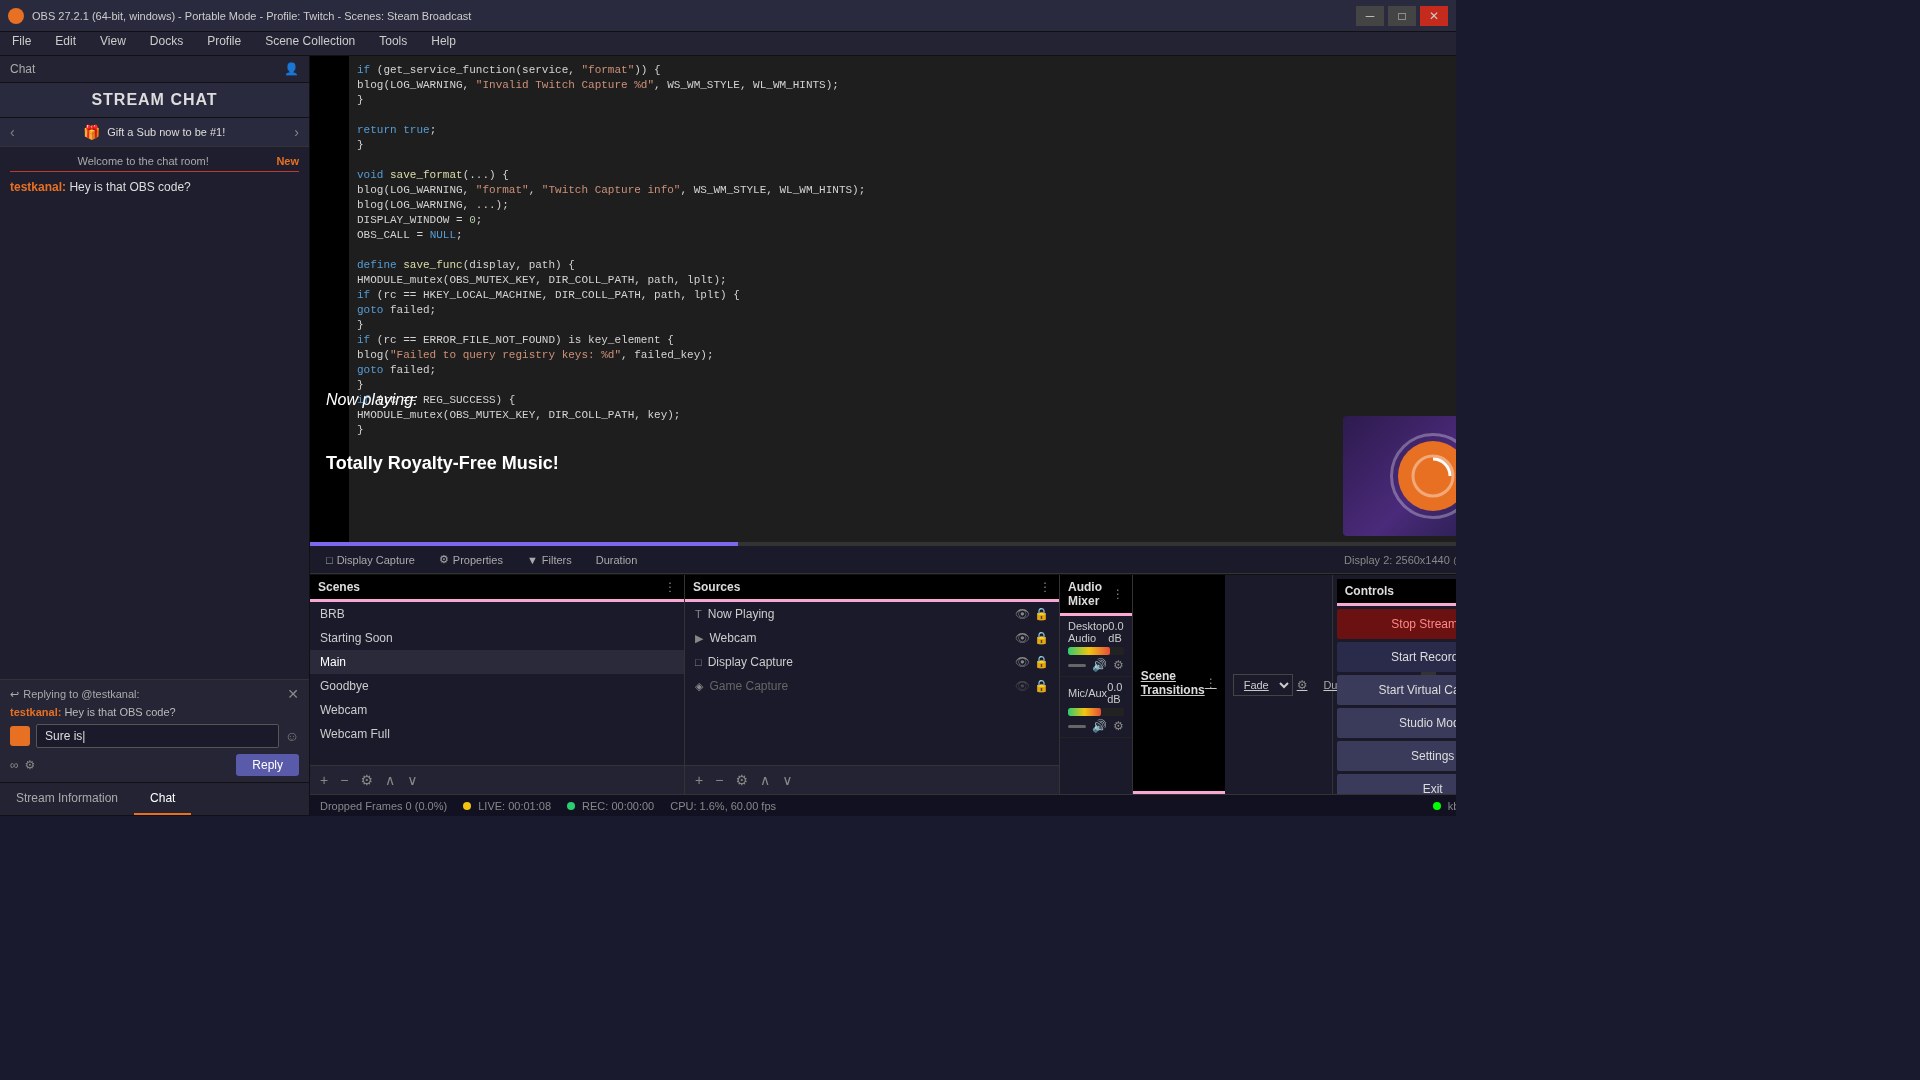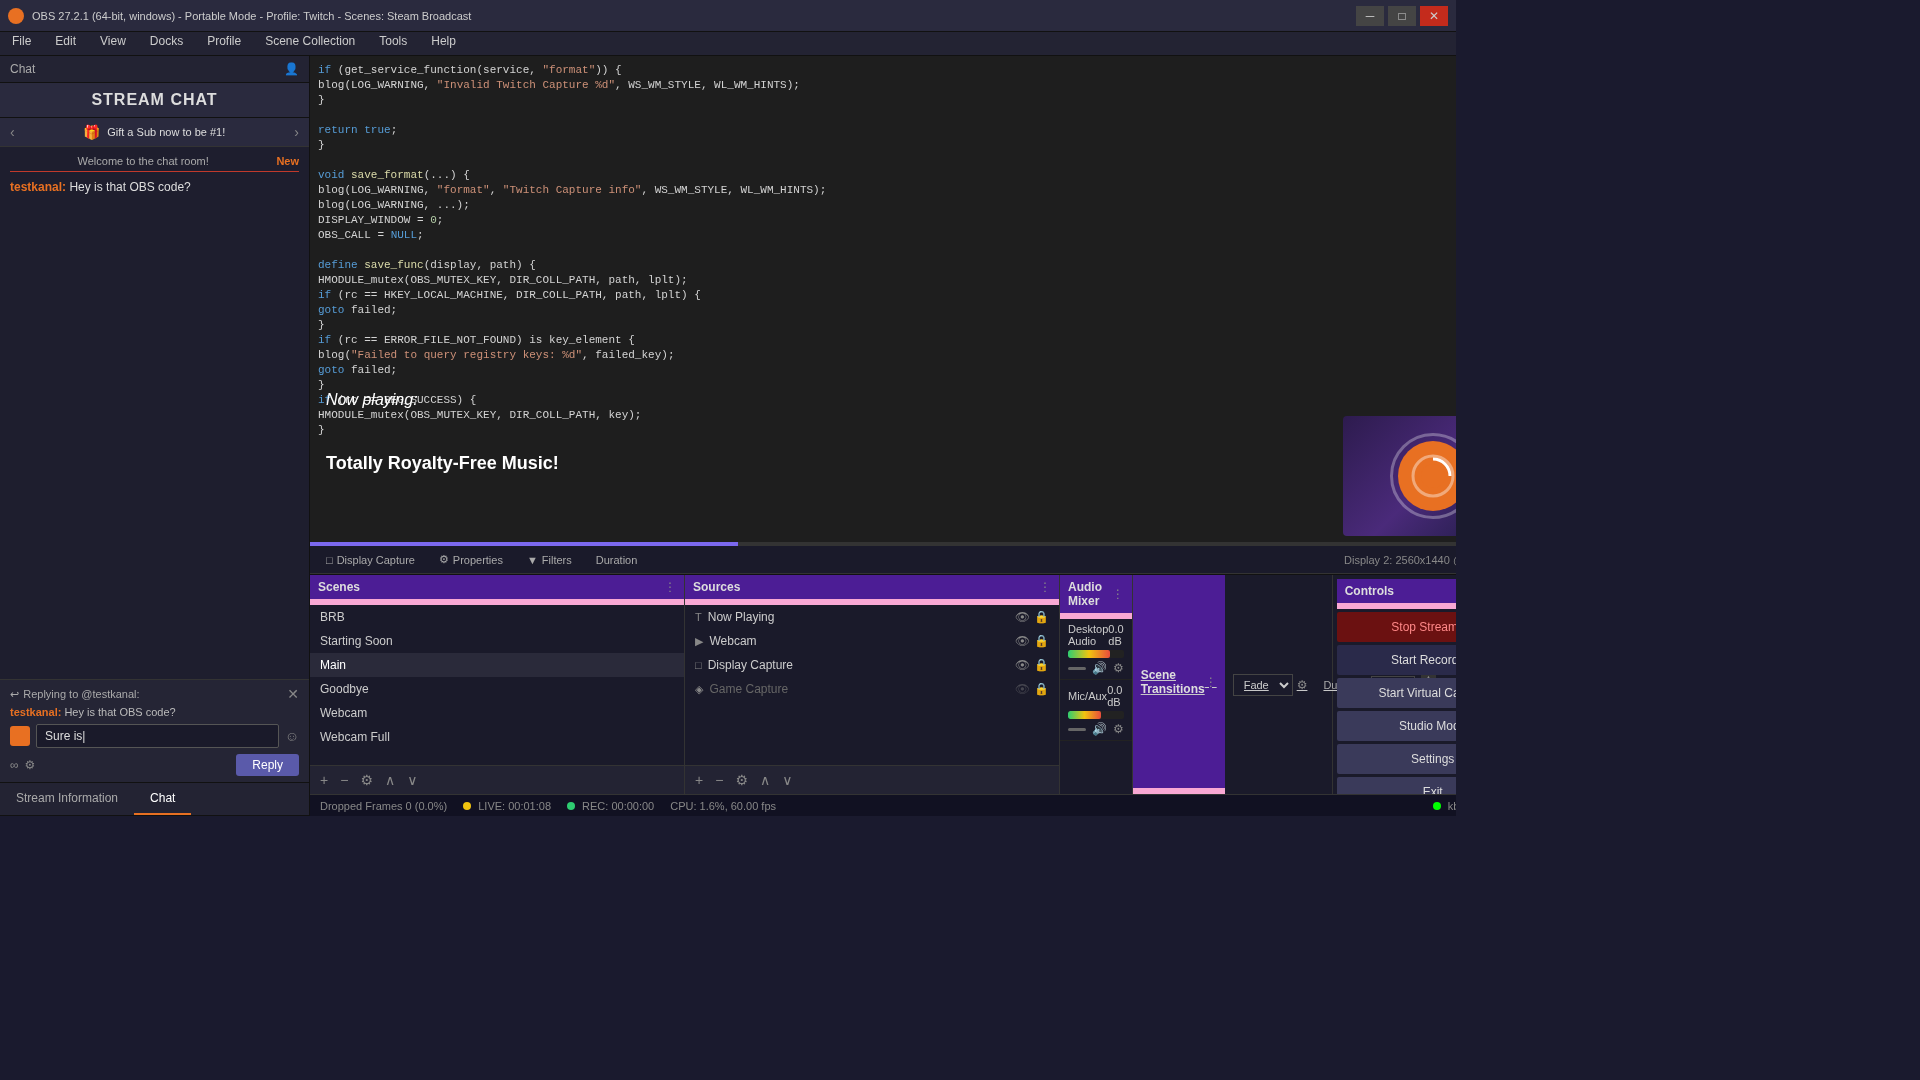--- a/index.html
+++ b/index.html
@@ -264,20 +264,21 @@
     .preview-area {
       flex: 1;
       position: relative;
       background: #000;
       overflow: hidden;
     }
     .code-editor-mock {
       width: 100%;
       height: 100%;
       display: flex;
+      padding-left: 39px;
     }
     .code-main {
       flex: 1;
       background: #1e1e1e;
       color: #d4d4d4;
       font-family: 'Courier New', monospace;
       font-size: 11px;
       padding: 8px;
       overflow: hidden;
     }
@@ -369,26 +370,26 @@
     }
 
     
     .scenes-panel {
       width: 375px;
       border-right: 1px solid #333;
       display: flex;
       flex-direction: column;
     }
     .panel-header {
-      background: #4c1d95;
+      background: #000000;
       padding: 5px 8px;
       display: flex;
       align-items: center;
       justify-content: space-between;
-      border-bottom: 6px solid #f9a8d4;
+      border-bottom: 3px solid #f9a8d4;
     }
     .panel-header-title {
       font-size: 12px;
       font-weight: bold;
       color: #ddd;
     }
     .panel-list {
       flex: 1;
       overflow-y: auto;
     }

